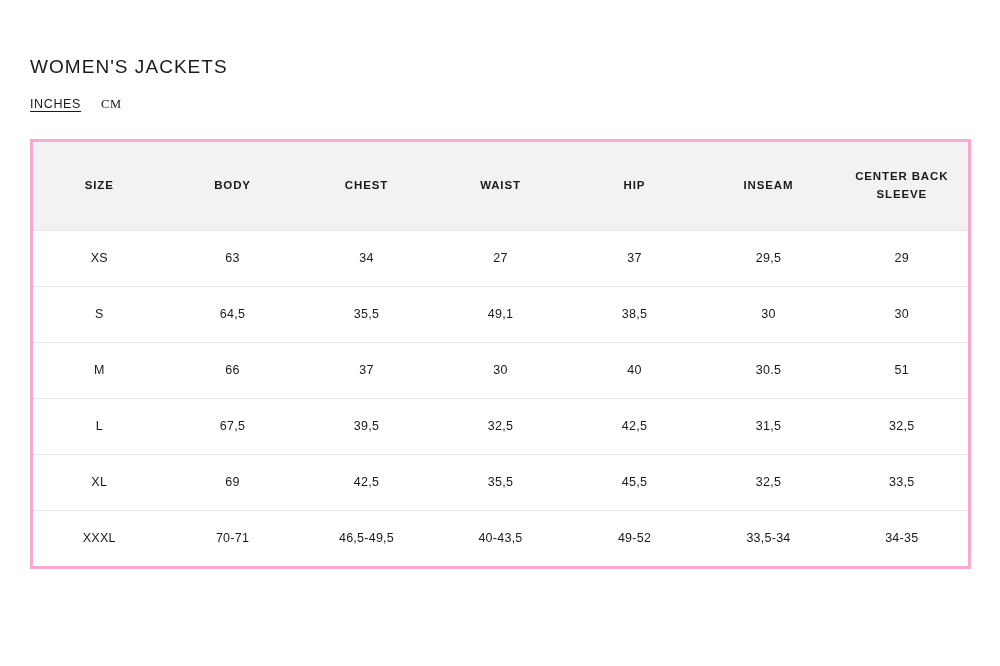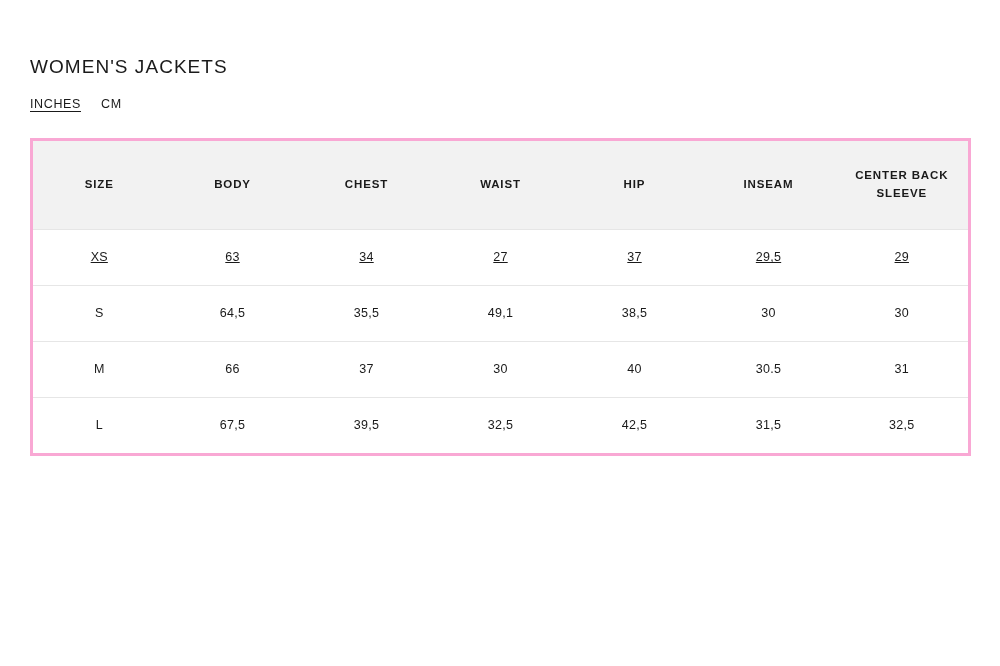--- a/index.html
+++ b/index.html
@@ -42,20 +42,21 @@
     cursor: pointer;
     padding-bottom: 1px;
     user-select: none;
   }
   .unit-option.active {
     text-decoration: underline;
     text-underline-offset: 3px;
   }
   .unit-option.inactive {
     text-decoration: none;
+    font-family: Liberation Serif, serif;
   }
   table.size-table {
     border-collapse: collapse;
     width: 938px;
     table-layout: fixed;
     border: 3px solid #f9a8d4;
   }
   table.size-table thead th {
     background: #f2f2f2;
     font-size: 11.5px;
@@ -74,21 +75,20 @@
     font-weight: 400;
     color: #1a1a1a;
     text-align: center;
     height: 55px;
     border-top: 1px solid #e6e6e6;
     padding: 0 4px;
     letter-spacing: 0.02em;
   }
   table.size-table tbody tr:first-child td {
     border-top: 1px solid #e6e6e6;
-    text-decoration: underline;
   }
   col.c-size    { width: 134px; }
   col.c-body    { width: 134px; }
   col.c-chest   { width: 134px; }
   col.c-waist   { width: 134px; }
   col.c-hip     { width: 134px; }
   col.c-inseam  { width: 134px; }
   col.c-cbs     { width: 134px; }
 </style>
 </head>
@@ -143,27 +143,45 @@
         <td>30</td>
         <td>30</td>
       </tr>
       <tr>
         <td>M</td>
         <td>66</td>
         <td>37</td>
         <td>30</td>
         <td>40</td>
         <td>30.5</td>
-        <td>31</td>
+        <td>51</td>
       </tr>
       <tr>
         <td>L</td>
         <td>67,5</td>
         <td>39,5</td>
         <td>32,5</td>
         <td>42,5</td>
         <td>31,5</td>
         <td>32,5</td>
       </tr>
+      <tr>
+        <td>XL</td>
+        <td>69</td>
+        <td>42,5</td>
+        <td>35,5</td>
+        <td>45,5</td>
+        <td>32,5</td>
+        <td>33,5</td>
+      </tr>
+      <tr>
+        <td>XXXL</td>
+        <td>70-71</td>
+        <td>46,5-49,5</td>
+        <td>40-43,5</td>
+        <td>49-52</td>
+        <td>33,5-34</td>
+        <td>34-35</td>
+      </tr>
     </tbody>
   </table>
 
 </div>
 
 </body></html>

